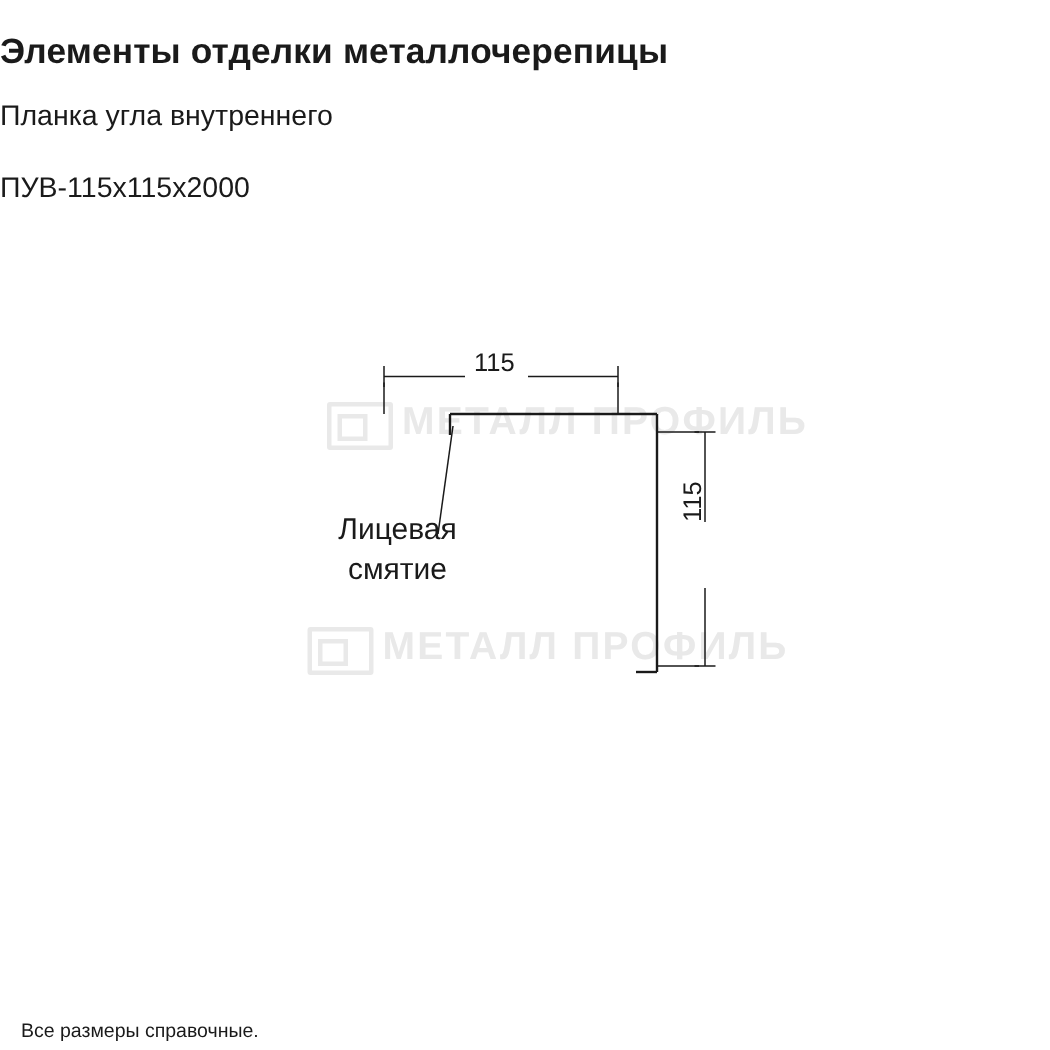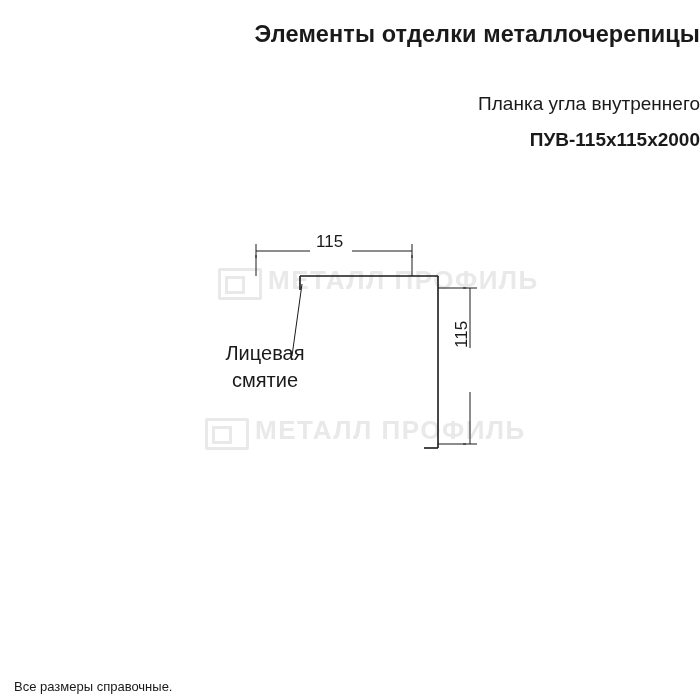--- a/index.html
+++ b/index.html
@@ -19,37 +19,37 @@
     position: absolute;
     inset: 0;
   }
 
   
   .title-block {
     position: absolute;
     top: 20px;
     left: 0;
     width: 700px;
-    text-align: right;
+    text-align: left;
   }
   .main-title {
     font-size: 23.5px;
     font-weight: bold;
     letter-spacing: 0.1px;
     line-height: 1.2;
     margin: 0;
   }
   .sub-title {
     font-size: 19px;
     font-weight: normal;
     margin: 0;
     line-height: 1.25;
   }
-  .sub-title-1 { margin-top: 44px; }
-  .sub-title-2 { margin-top: 12px; font-weight: bold; }
+  .sub-title-1 { margin-top: 18px; }
+  .sub-title-2 { margin-top: 24px; }
 
   
   .watermark {
     position: absolute;
     color: #e9e9e9;
     font-weight: bold;
     font-family: "Liberation Sans", sans-serif;
     white-space: nowrap;
     user-select: none;
     pointer-events: none;

